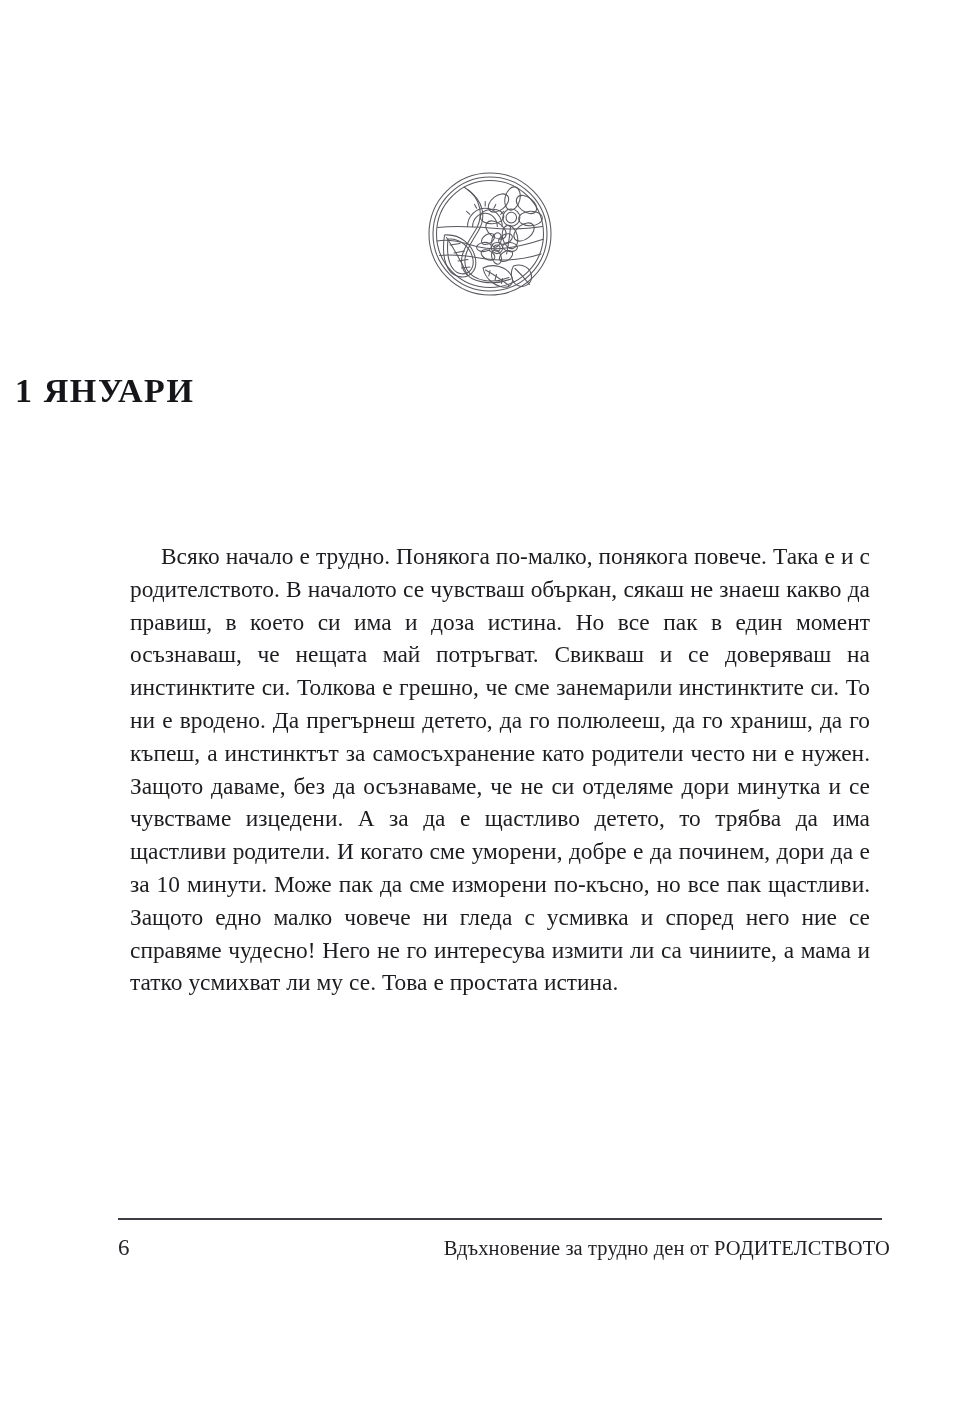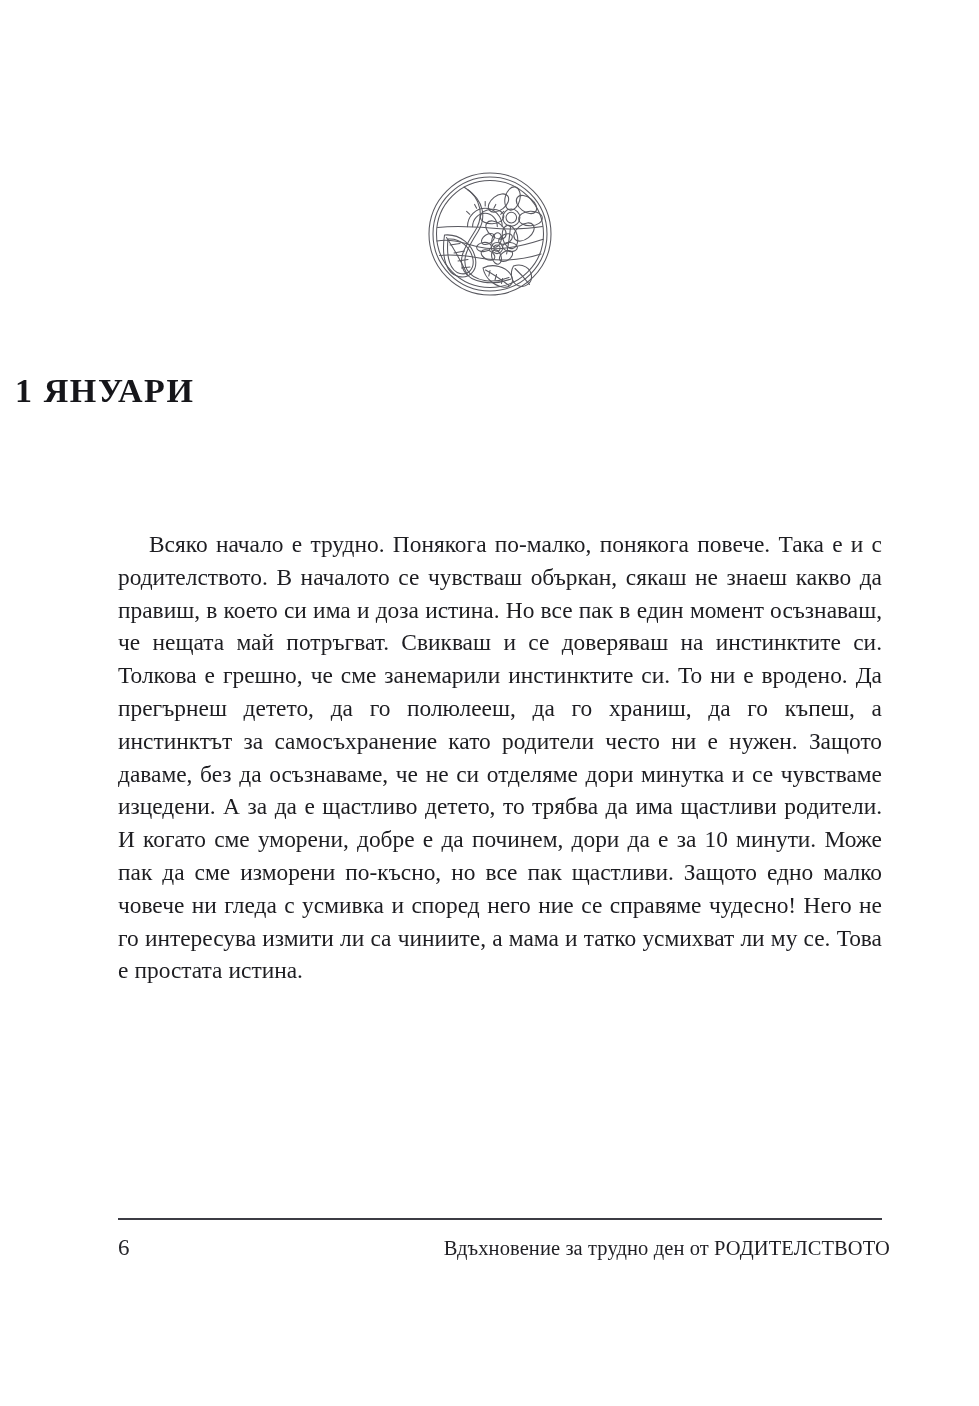--- a/index.html
+++ b/index.html
@@ -53,21 +53,21 @@
   }
 
   
   .body-block {
     position: absolute;
     left: 118px;
     top: 528px;
     width: 764px;
   }
   .body-paragraph {
-    margin: 0;
+    margin: 12px;
     text-align: justify;
     text-justify: inter-word;
     text-indent: 31px;
     font-size: 23.4px;
     line-height: 32.8px;
     color: #1d1d21;
     hyphens: none;
     word-spacing: 0.2px;
   }
 

